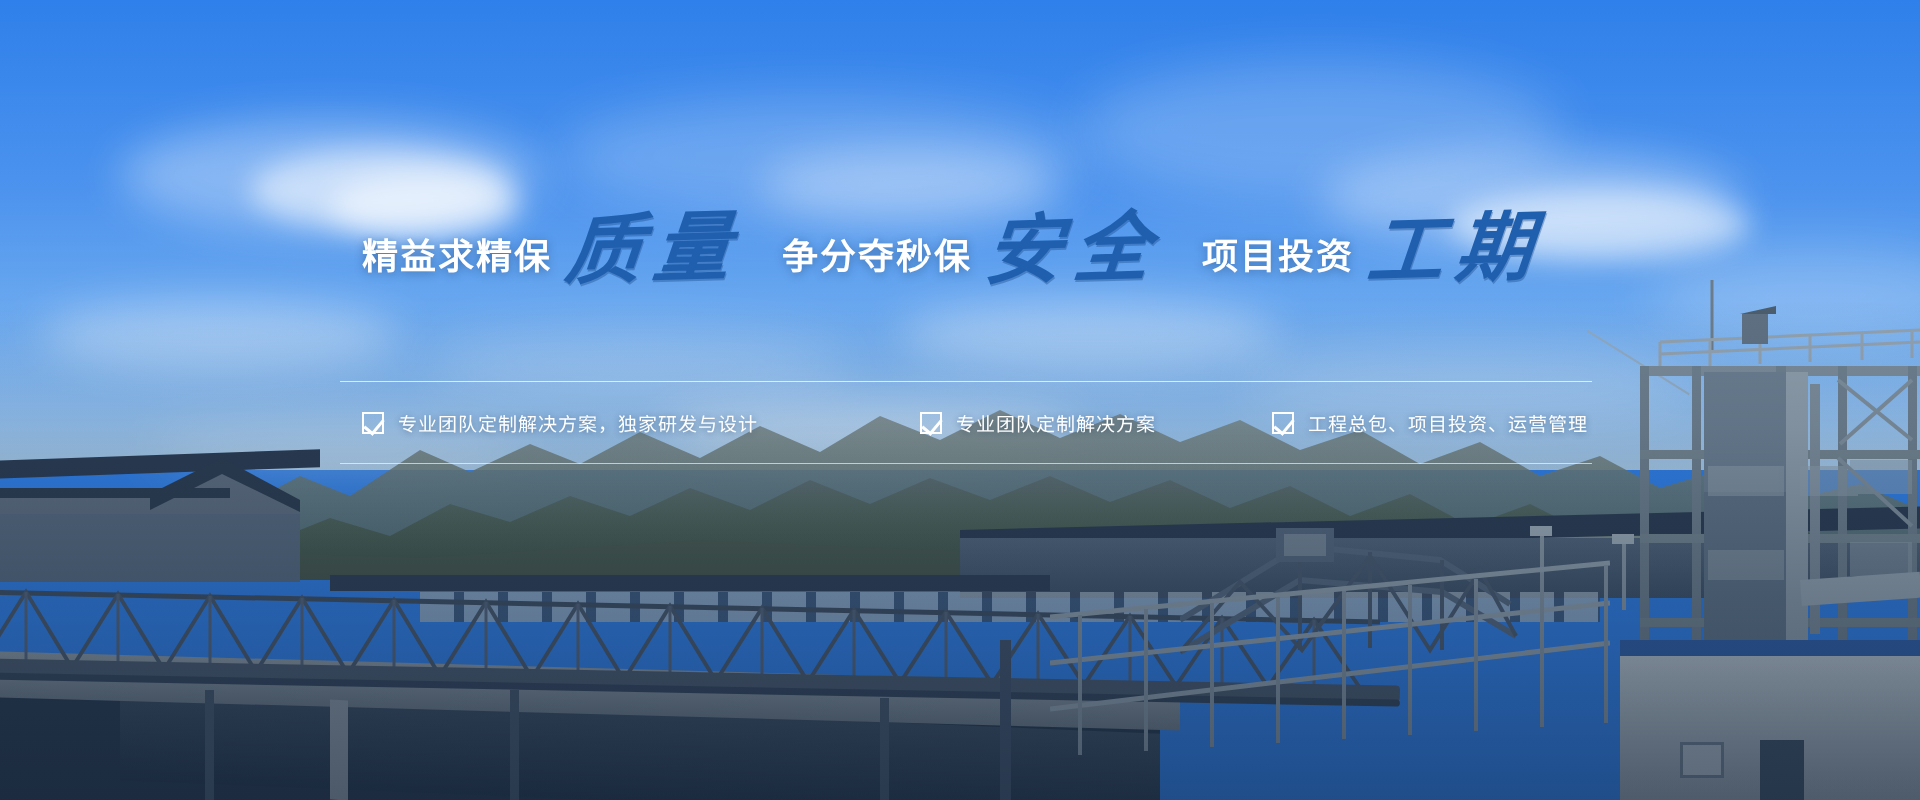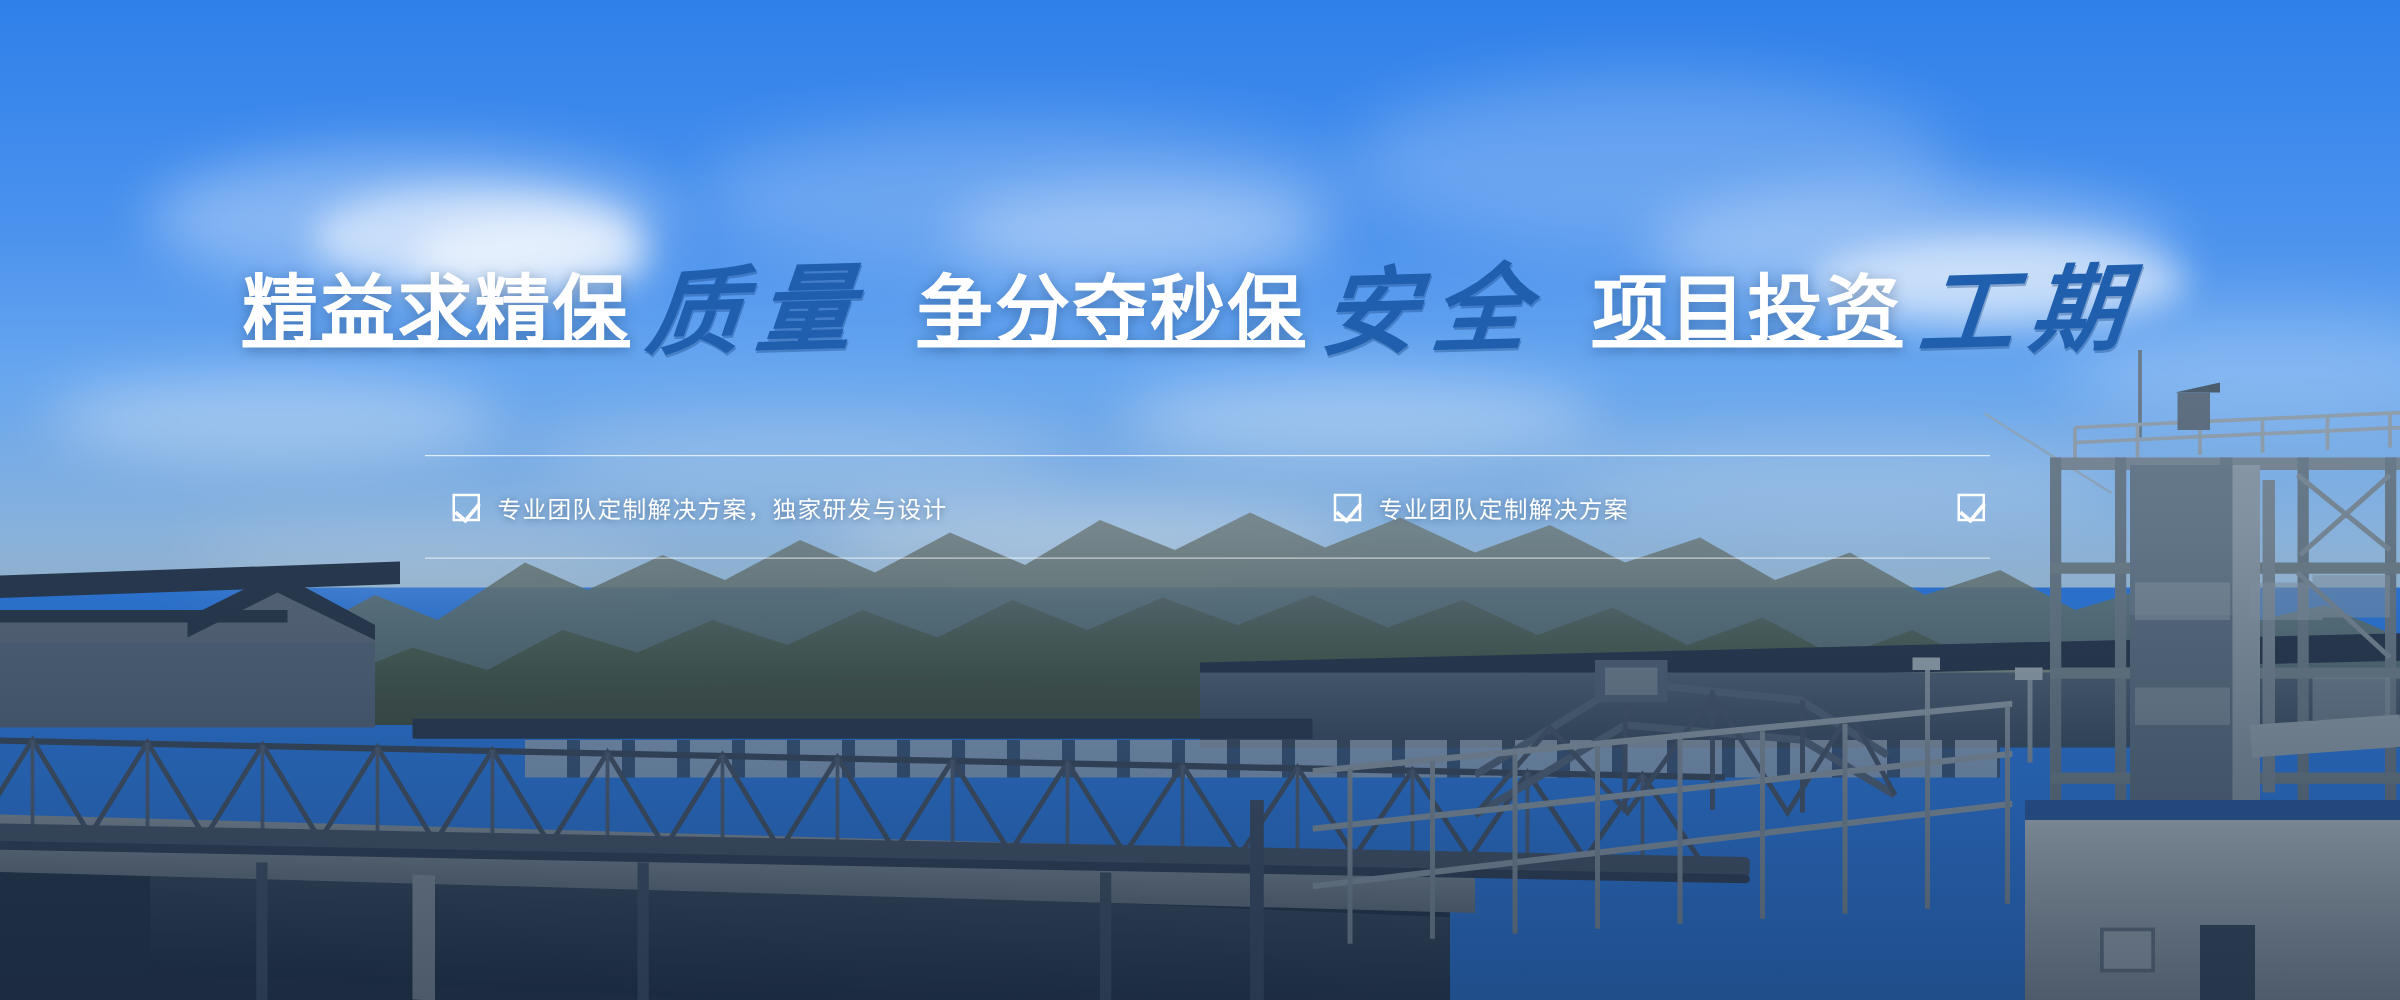--- a/index.html
+++ b/index.html
@@ -72,47 +72,46 @@
   }
   .headline{
     position:absolute;
     left:0; top:205px; width:1920px;
     text-align:center;
     white-space:nowrap;
     line-height:1;
   }
   .hl-seg{ display:inline-block; vertical-align:baseline; }
   .hl-plain{
-    font-size:60px;
+    font-size:36px;
     font-weight:700;
     color:#ffffff;
     letter-spacing:2px;
     text-shadow:0 2px 10px rgba(12,40,78,.35);
-    text-decoration:underline;
   }
   .hl-callig{
     font-family:"DejaVu Serif","Liberation Serif",serif;
     font-size:76px;
     font-weight:700;
     font-style:italic;
     color:#1f5fae;
     letter-spacing:12px;
     padding:0 14px;
     position:relative;
     top:6px;
     transform:skewX(-7deg) rotate(-1.6deg);
     display:inline-block;
     text-shadow:1px 2px 0 rgba(18,64,126,.35);
   }
   .hl-gap{ display:inline-block; width:26px; }
 
   
   .features-wrap{
     position:absolute;
-    left:340px; top:364px; width:1252px;
+    left:340px; top:381px; width:1252px;
   }
   .rule{
     height:1px;
     width:100%;
     background:rgba(255,255,255,.72);
   }
   .rule.bottom{ background:rgba(255,255,255,.62); }
   .features{
     display:flex;
     align-items:center;
@@ -385,20 +384,21 @@
           <span>专业团队定制解决方案，独家研发与设计</span>
         </div>
 
         <div class="feature">
           <span class="chk"></span>
           <span>专业团队定制解决方案</span>
         </div>
 
         <div class="feature">
           <span class="chk"></span>
+          <span>工程总包、项目投资、运营管理</span>
         </div>
 
       </div>
 
       <div class="rule bottom"></div>
     </div>
 
   </div>
 </div>
 

